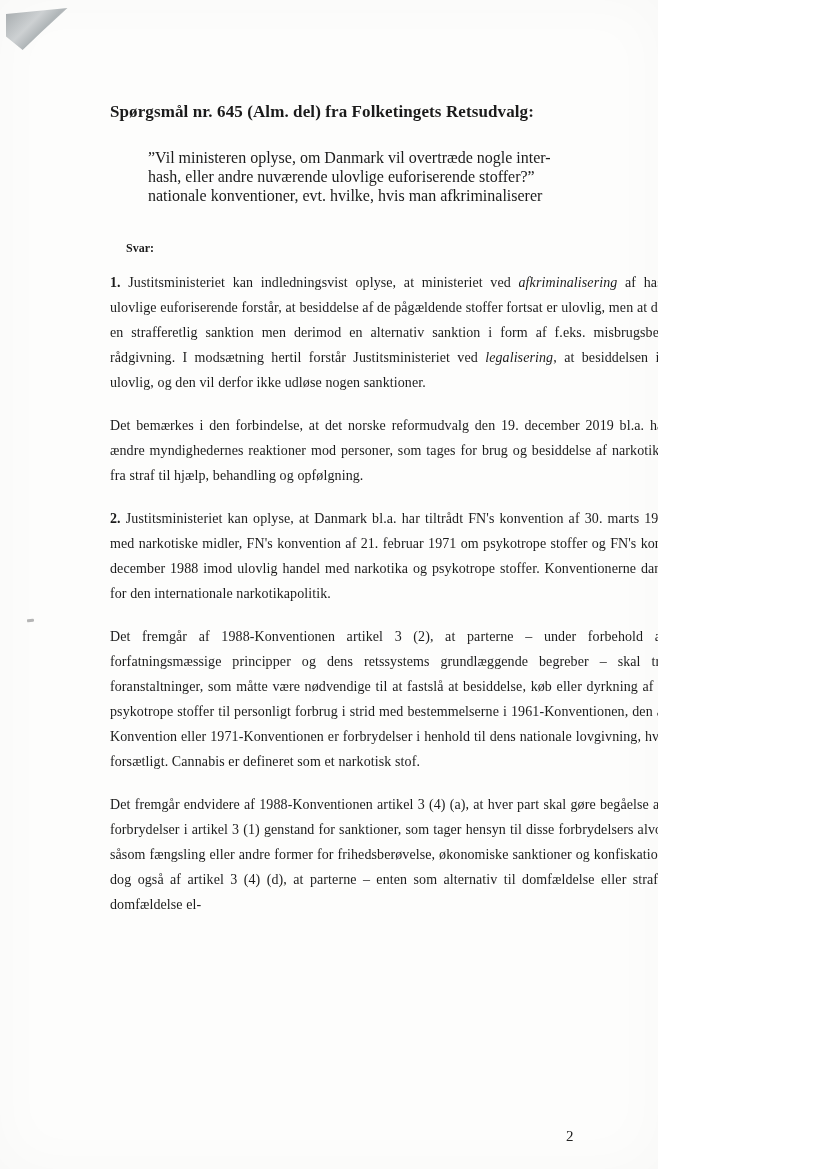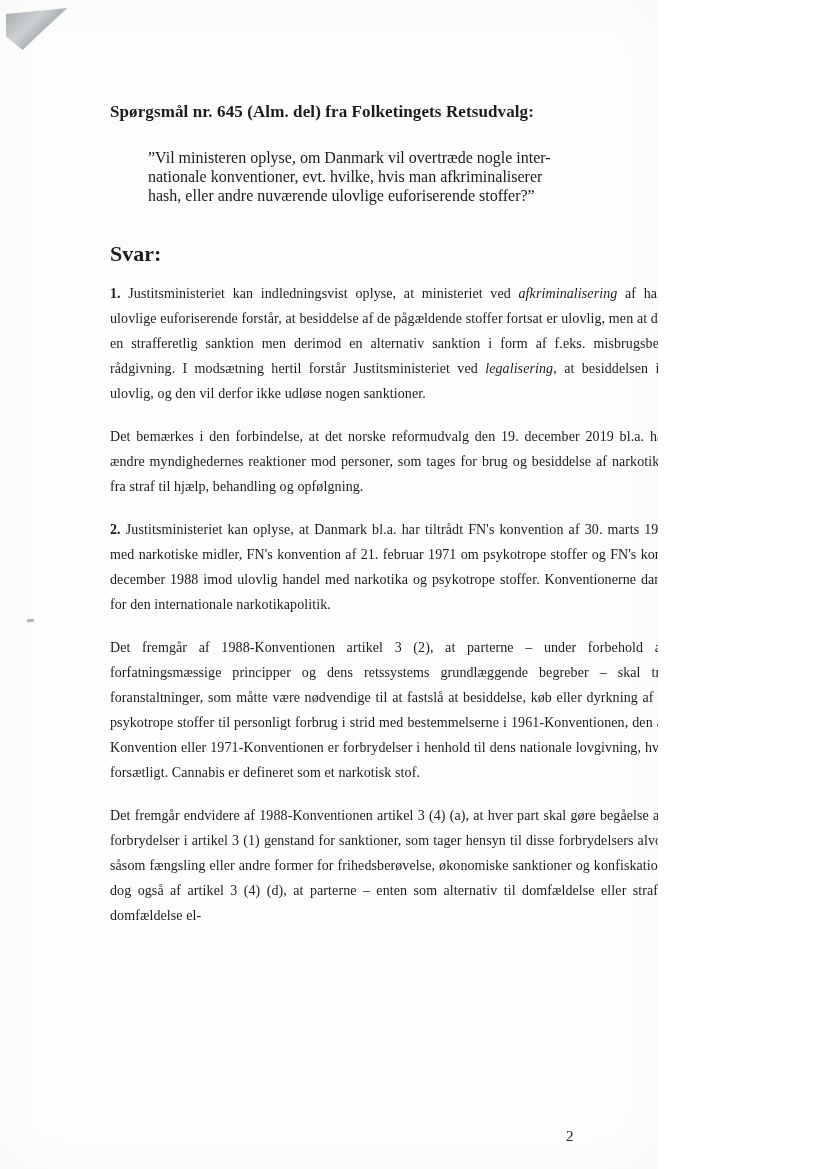--- a/index.html
+++ b/index.html
@@ -52,23 +52,23 @@
     letter-spacing: 0.1px;
     margin: 0 0 26px 0;
   }
   .quote {
     margin: 0 0 36px 38px;
     width: 490px;
     font-size: 16px;
     line-height: 19px;
   }
   .answer-label {
-    font-size: 22px;
+    font-size: 12px;
     font-weight: 700;
-    margin: 0 0 14px 0;
+    margin: 0 0 14px 16px;
   }
   .para {
     font-size: 14px;
     line-height: 25px;
     letter-spacing: 0.1px;
     text-align: justify;
     margin: 0 0 18px 0;
   }
   .num {
     font-weight: 700;
@@ -91,22 +91,22 @@
 
   <div class="corner-artifact"></div>
   <div class="margin-mark"></div>
 
   <div class="content">
 
     <div class="heading">Spørgsmål nr. 645 (Alm. del) fra Folketingets Retsudvalg:</div>
 
     <div class="quote">
       <div class="quote-line">”Vil ministeren oplyse, om Danmark vil overtræde nogle inter-</div>
+      <div class="quote-line">hash, eller andre nuværende ulovlige euforiserende stoffer?”</div>
       <div class="quote-line">nationale konventioner, evt. hvilke, hvis man afkriminaliserer</div>
-      <div class="quote-line">hash, eller andre nuværende ulovlige euforiserende stoffer?”</div>
     </div>
 
     <div class="answer-label">Svar:</div>
 
     <p class="para"><span class="num">1.</span><span> Justitsministeriet kan indledningsvist oplyse, at ministeriet ved </span><span class="italic">afkriminalisering</span><span> af hash eller andre ulovlige euforiserende forstår, at besiddelse af de pågældende stoffer fortsat er ulovlig, men at det ikke udløser en strafferetlig sanktion men derimod en alternativ sanktion i form af f.eks. misbrugsbehandling eller rådgivning. I modsætning hertil forstår Justitsministeriet ved </span><span class="italic">legalisering</span><span>, at besiddelsen ikke anses for ulovlig, og den vil derfor ikke udløse nogen sanktioner.</span></p>
 
     <p class="para">Det bemærkes i den forbindelse, at det norske reformudvalg den 19. december 2019 bl.a. har anbefalet at ændre myndighedernes reaktioner mod personer, som tages for brug og besiddelse af narkotika til eget brug fra straf til hjælp, behandling og opfølgning.</p>
 
     <p class="para"><span class="num">2.</span><span> Justitsministeriet kan oplyse, at Danmark bl.a. har tiltrådt FN's konvention af 30. marts 1961 om kontrol med narkotiske midler, FN's konvention af 21. februar 1971 om psykotrope stoffer og FN's konvention af 20. december 1988 imod ulovlig handel med narkotika og psykotrope stoffer. Konventionerne danner rammerne for den internationale narkotikapolitik.</span></p>
 

